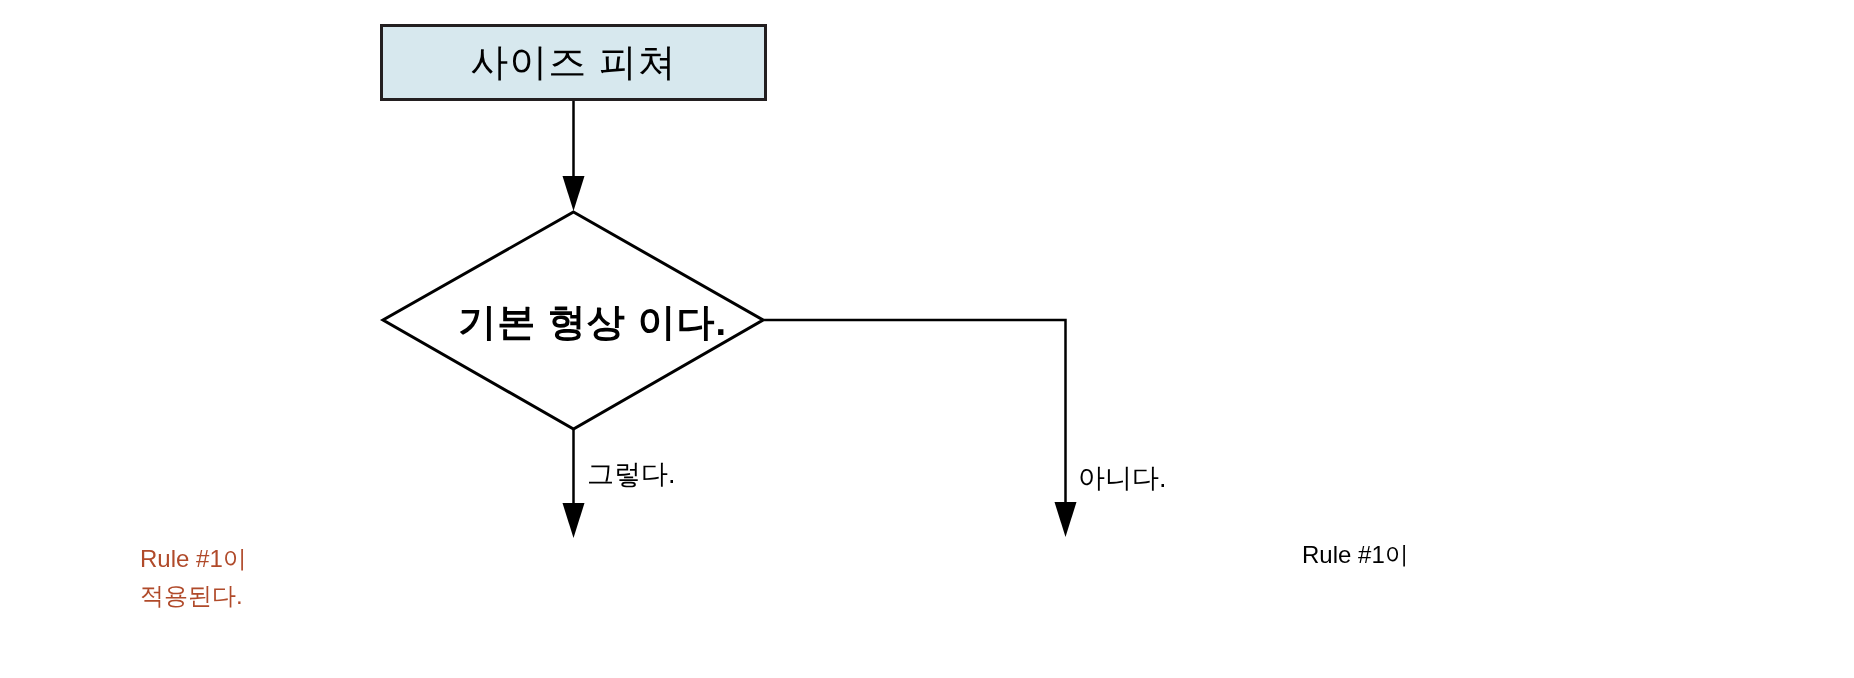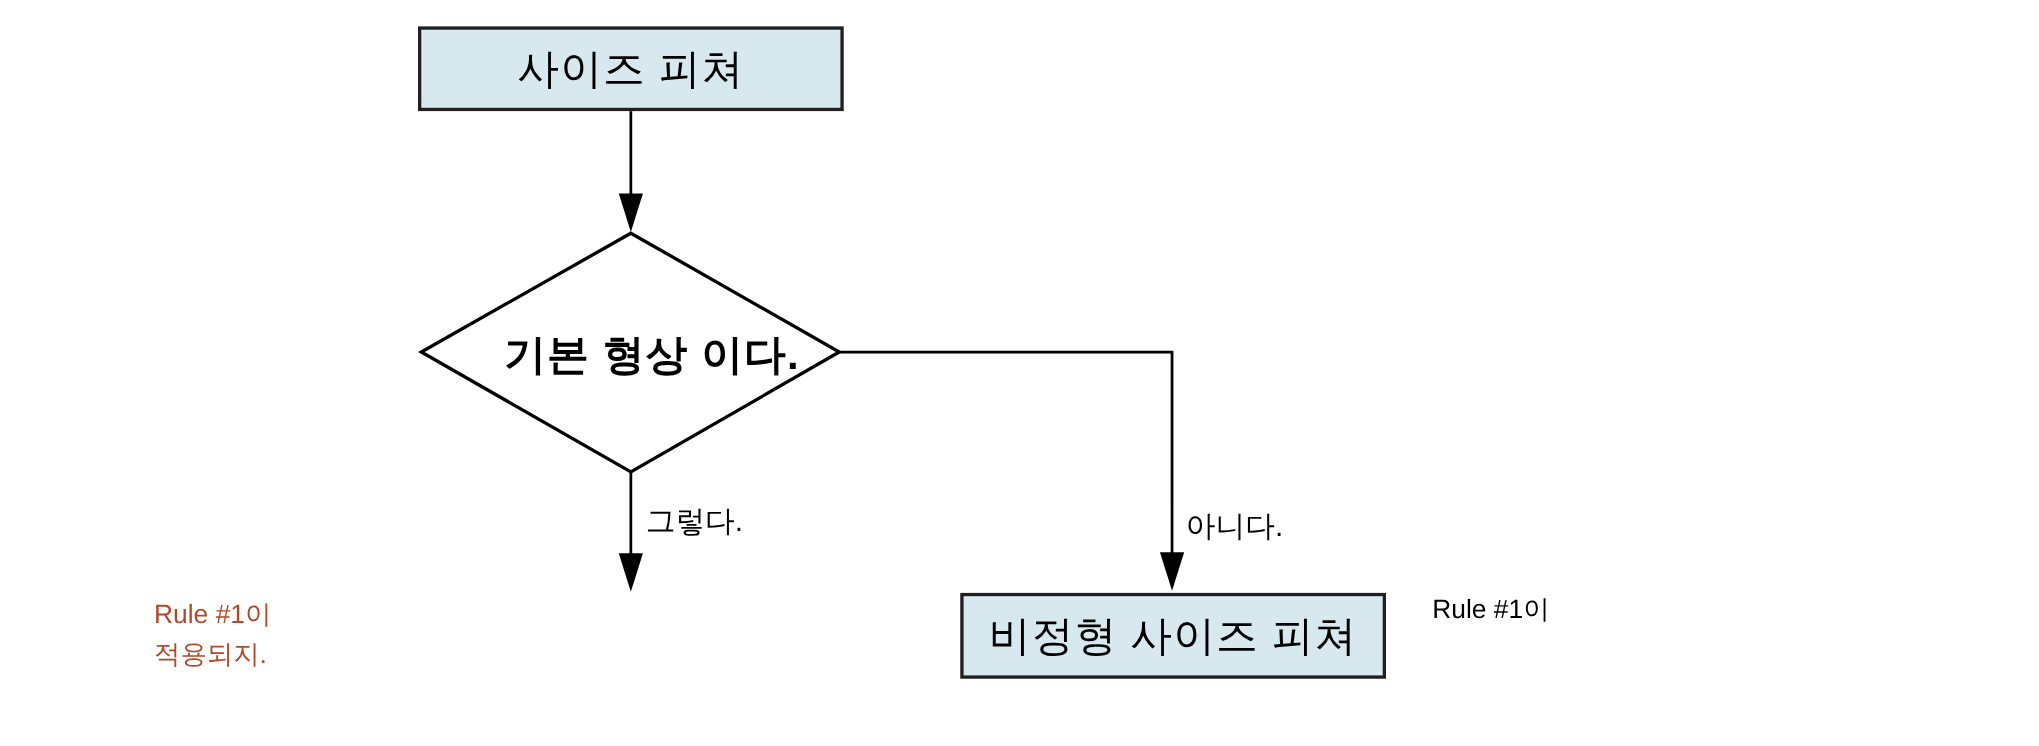--- a/index.html
+++ b/index.html
@@ -81,26 +81,23 @@
     <span>사이즈 피쳐</span>
   </div>
 
   <div class="diamond-label">기본 형상 이다.</div>
 
   <div class="edge-label edge-label-yes">그렇다.</div>
 
   <div class="edge-label edge-label-no">아니다.</div>
 
 
-  <div class="node node-no">
-    <span>비정형 사이즈 피쳐</span>
-  </div>
 
   <div class="annotation annotation-left">
     <div>Rule #1이</div>
-    <div>적용되지.</div>
+    <div>적용된다.</div>
   </div>
 
   <div class="annotation annotation-right">
     <div>Rule #1이</div>
   </div>
 
 </div>
 
 </body></html>

